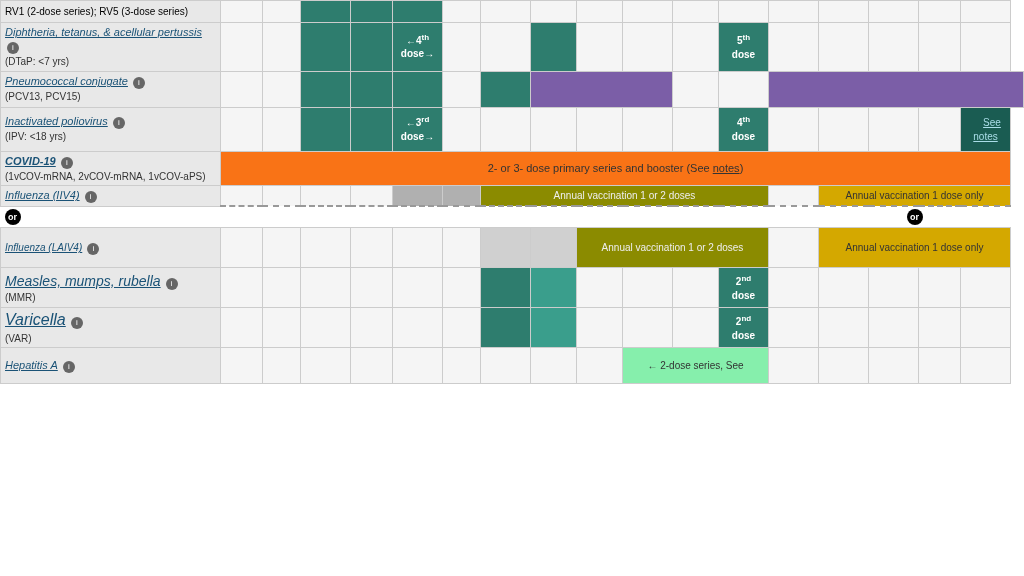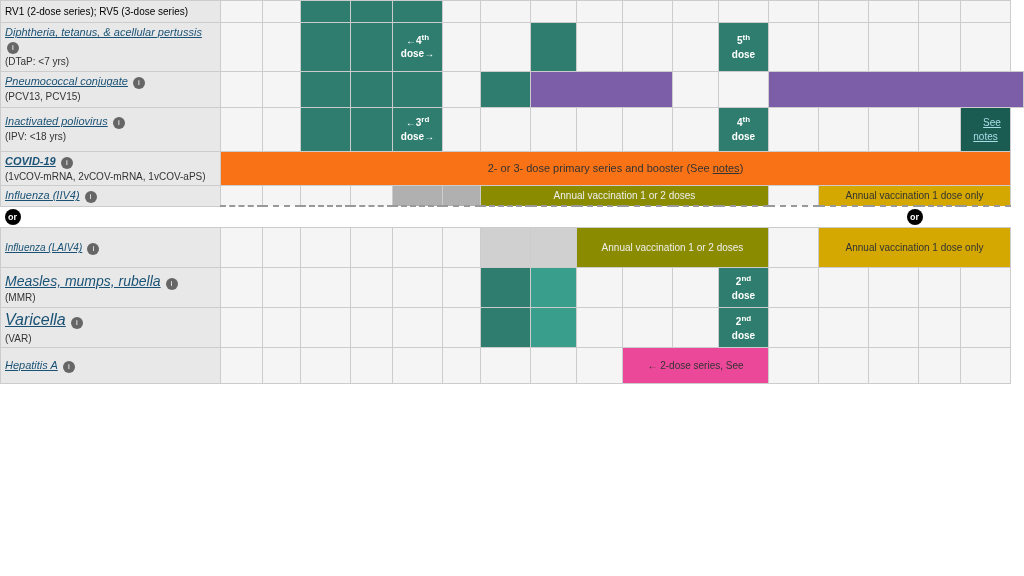--- a/index.html
+++ b/index.html
@@ -54,21 +54,21 @@
       line-height: 12px;
       margin-left: 2px;
       cursor: pointer;
       font-style: normal;
     }
 
     
     .teal-dark { background: #2e7d6e; color: white; text-align: center; }
     .teal-med { background: #3a9e8c; color: white; text-align: center; }
     .purple { background: #7b5ea7; color: white; text-align: center; }
-    .yellow { background: #ec4899; color: #333; text-align: center; }
+    .yellow { background: #86efac; color: #333; text-align: center; }
     .gray-light { background: #d0d0d0; }
     .gray-med { background: #b0b0b0; }
     .empty { background: #f5f5f5; }
     .teal-darkest { background: #1a5c52; color: white; text-align: center; }
 
     .dose-text { font-size: 10px; font-weight: bold; line-height: 1.2; }
     .dose-super { font-size: 8px; vertical-align: super; }
 
     
     .or-circle {

